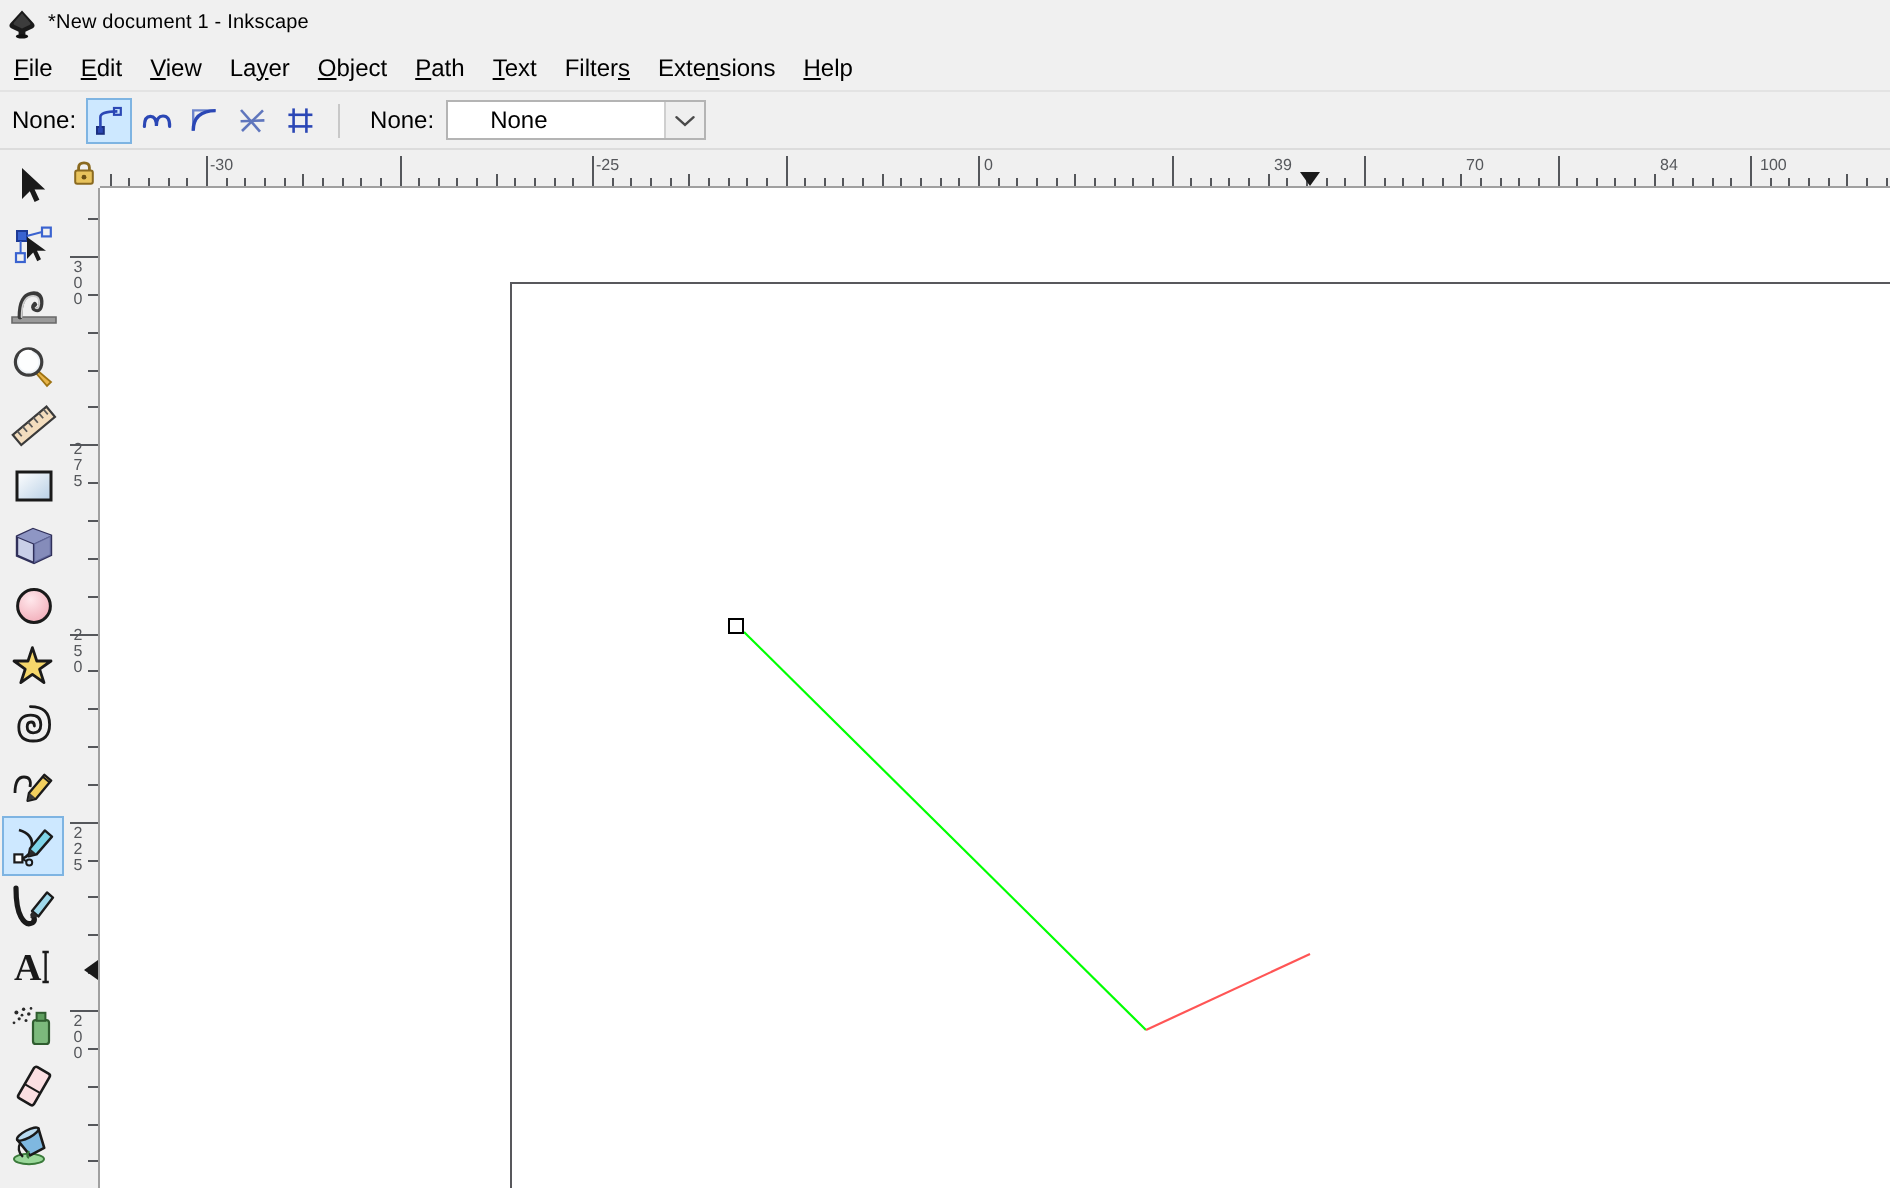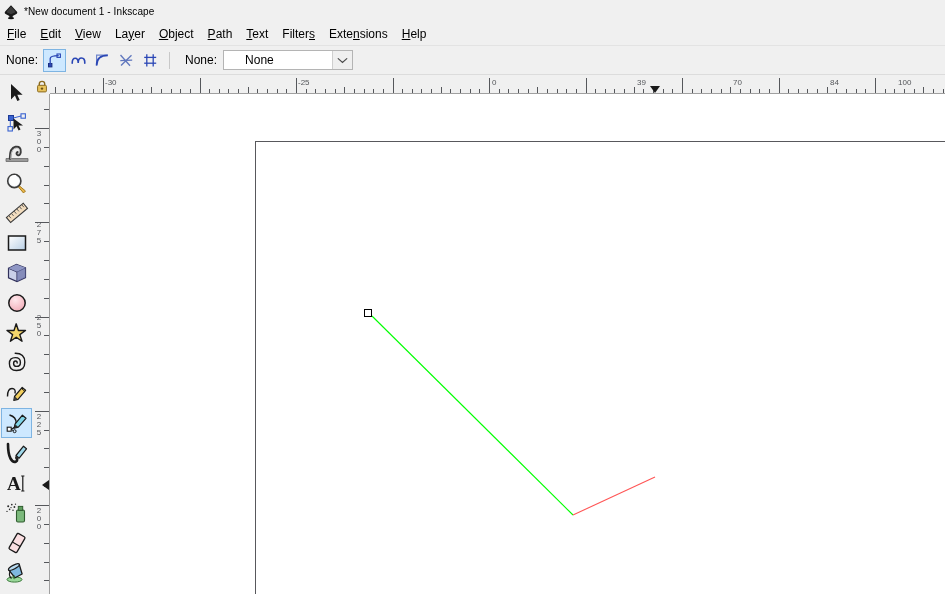--- a/index.html
+++ b/index.html
@@ -559,21 +559,21 @@
         <div class="htick" style="left: 863.6px; height: 4px;"></div>
         <div class="htick" style="left: 873.25px; height: 6px;"></div>
         <div class="htick" style="left: 882.9px; height: 4px;"></div>
         <div class="htick" style="left: 892.55px; height: 4px;"></div>
         <div class="hlabel" style="left: 55px;">-30</div>
         <div class="hlabel" style="left: 248px;">-25</div>
         <div class="hlabel" style="left: 442px;">0</div>
         <div class="hlabel" style="left: 587px;">39</div>
         <div class="hlabel" style="left: 683px;">70</div>
         <div class="hlabel" style="left: 780px;">84</div>
-        <div class="hlabel" style="left: 848px;">100</div>
+        <div class="hlabel" style="left: 830px;">100</div>
       </div>
     <div id="hcursor" style="left: 600px;"></div>
   </div>
 
   <div id="vruler">
     <div id="vruler-ticks">
         <div class="vtick" style="top: 15.15px; width: 5px;"></div>
         <div class="vtick" style="top: 34px; width: 14px;"></div>
         <div class="vtick" style="top: 52.85px; width: 5px;"></div>
         <div class="vtick" style="top: 71.7px; width: 5px;"></div>

